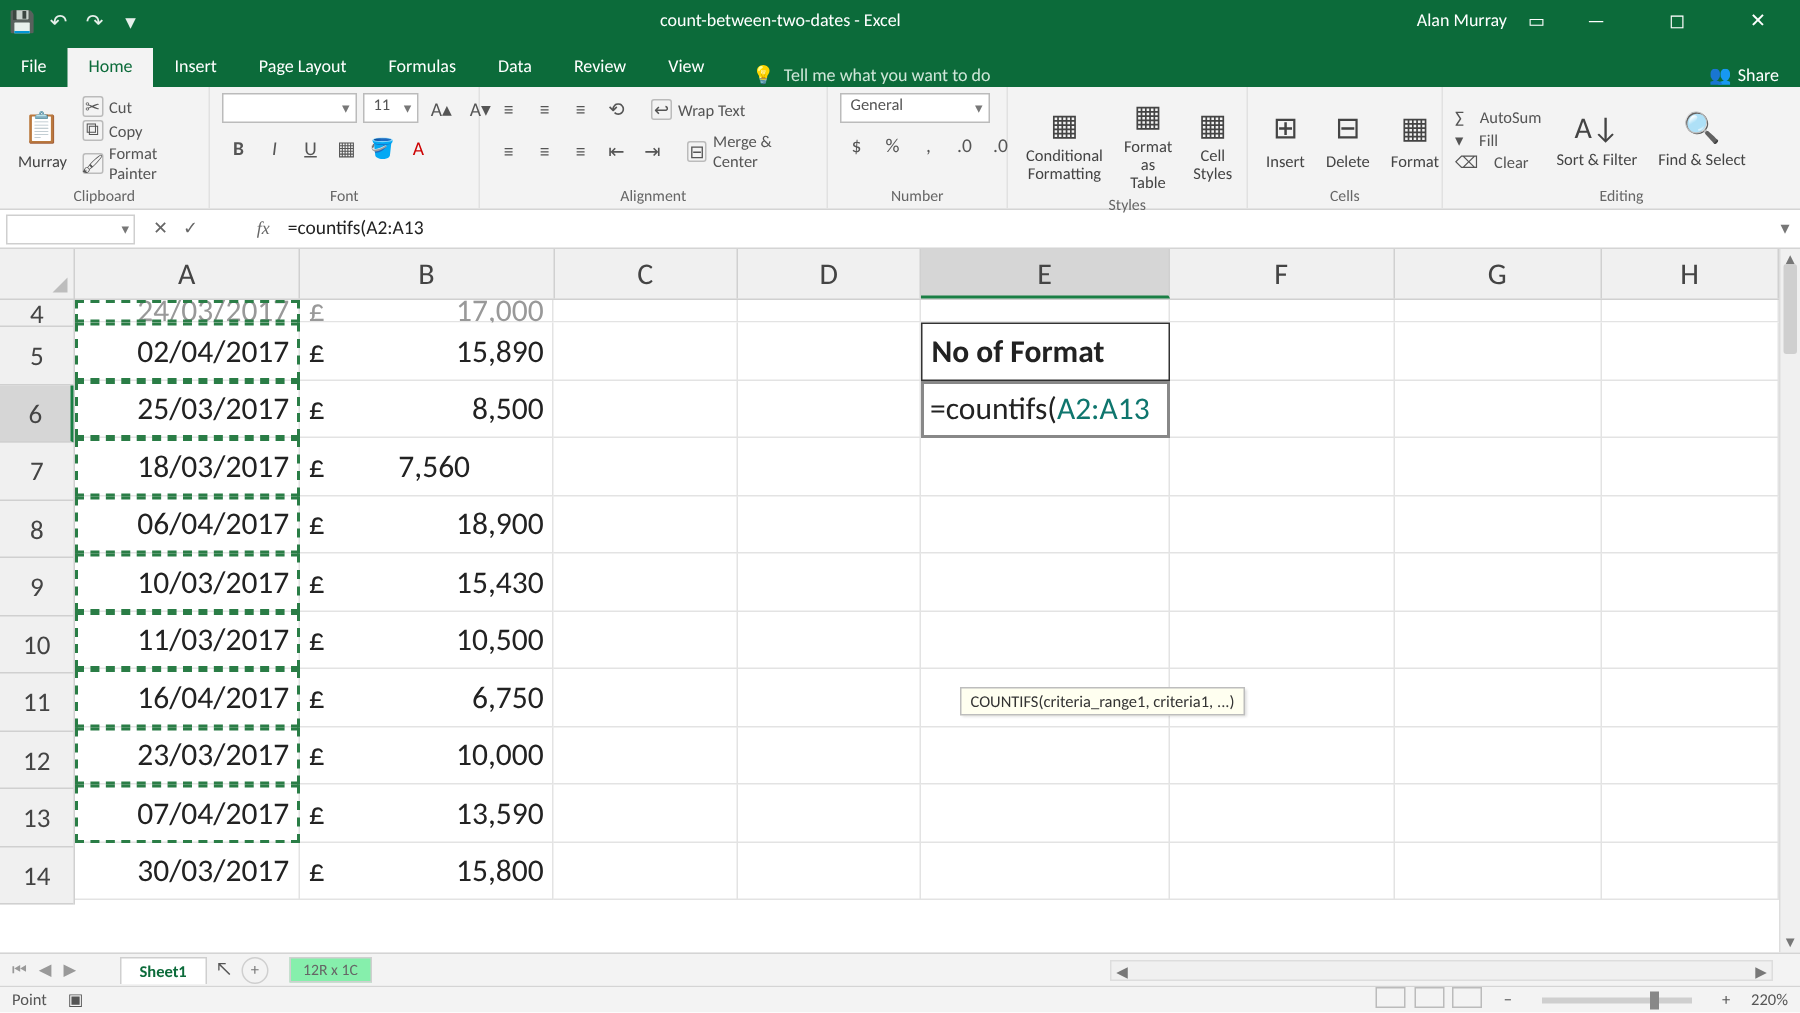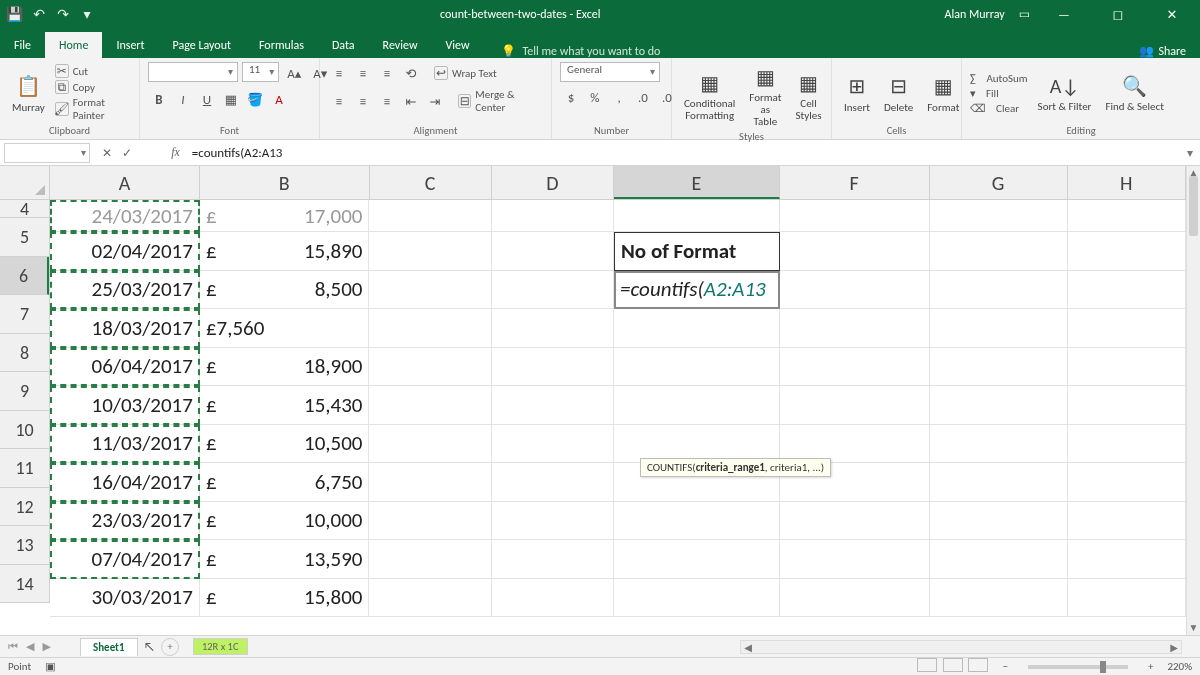--- a/index.html
+++ b/index.html
@@ -57,33 +57,33 @@
   .rh.sel-row { background:#d6d6d6; border-right:2px solid #1a7f45; }
   .cells { position:absolute; left:50px; top:34px; right:14px; bottom:0; }
   .row { display:flex; height:38.5px; }
   .cell { border-right:1px solid #e3e3e3; border-bottom:1px solid #e3e3e3; font-size:21px; font-family: Calibri, sans-serif; color:#222; padding:0 6px; display:flex; align-items:center; }
   .cell.date { justify-content:flex-end; }
   .marching { outline: 2px dashed #2a7d46; outline-offset:-2px; }
   .header-cell { border:1.5px solid #333; font-weight:700; background:#fff; }
   .edit-cell { outline:2px solid #888; outline-offset:-2px; background:#fff; font-size:21px; }
   .edit-cell .range-ref{ color:#0f766e; }
   .tooltip { position:absolute; background:#fffff0; border:1px solid #bdbdbd; font-size:11px; padding:2px 6px; color:#333; box-shadow:1px 1px 2px rgba(0,0,0,.15); }
-  .tooltip b { font-weight:700; }
+  .tooltip b { font-weight:400; }
 
   .vscroll { position:absolute; right:0; top:0; width:14px; bottom:0; background:#f0f0f0; border-left:1px solid #ddd;}
   .vscroll .thumb{ position:absolute; left:2px; right:2px; top:10px; height:60px; background:#cfcfcf; border-radius:2px;}
   .vscroll .arr{ position:absolute; left:0; right:0; height:14px; text-align:center; font-size:10px; color:#777;}
   .vscroll .arr.up{ top:0;} .vscroll .arr.dn{ bottom:0;}
 
   
   .sheet-bar { height:22px; background:#f3f3f3; border-top:1px solid #d4d4d4; display:flex; align-items:center; font-size:11px; color:#555; position:relative;}
   .sheet-nav { width:80px; display:flex; gap:8px; padding-left:8px; color:#999; }
   .sheet-tab { background:#fff; border:1px solid #cfcfcf; border-bottom:none; padding:2px 12px; font-weight:600; color:#0c6b3a; }
   .sheet-add { width:18px; height:18px; border:1px solid #cfcfcf; border-radius:50%; margin-left:6px; text-align:center; line-height:15px; color:#777;}
-  .range-pill { margin-left:14px; border:1px solid #cfcfcf; background:#bef264; padding:1px 8px; font-size:10.5px; color:#666;}
+  .range-pill { margin-left:14px; border:1px solid #cfcfcf; background:#86efac; padding:1px 8px; font-size:10.5px; color:#666;}
   .hscroll { position:absolute; right:18px; left:740px; top:4px; height:14px; background:#f0f0f0; border:1px solid #ddd;}
   .hscroll .arr { position:absolute; top:0; width:14px; text-align:center; font-size:10px; color:#777;}
   .hscroll .arr.l{left:0;} .hscroll .arr.r{right:0;}
 
   
   .status-bar { height:18px; background:#f3f3f3; border-top:1px solid #d4d4d4; display:flex; align-items:center; font-size:11px; color:#555; padding:0 8px; gap:14px;}
   .status-bar .spacer{flex:1;}
   .view-btns span{ display:inline-block; width:20px; height:14px; border:1px solid #bbb; margin-left:3px;}
   .zoom-slider{ width:100px; height:4px; background:#cfcfcf; position:relative; margin:0 6px;}
   .zoom-slider::after{content:""; position:absolute; left:72%; top:-4px; width:6px; height:12px; background:#888;}
@@ -310,21 +310,21 @@
     <div class="rh">9</div>
     <div class="rh">10</div>
     <div class="rh">11</div>
     <div class="rh">12</div>
     <div class="rh">13</div>
     <div class="rh">14</div>
   </div>
 
   <div class="cells">
 
-    <div class="row" style="height:32px; overflow:hidden;">
+    <div class="row" style="height:15px; overflow:hidden;">
       <div class="cell date cA marching" style="color:#999">24/03/2017</div>
       <div class="cell cB" style="display:flex">
           <span class="curr-sym" style="color:#999">£</span>
           <span style="flex:1; text-align:right; color:#999">17,000</span>
         </div>
       <div class="cell cC"></div>
         <div class="cell cD"></div>
         <div class="cell cE"></div>
         <div class="cell cF"></div>
         <div class="cell cG"></div>
@@ -346,34 +346,34 @@
     </div>
 
     <div class="row">
       <div class="cell date cA marching">25/03/2017</div>
       <div class="cell cB">
           <span>£</span>
           <span style="flex:1; text-align:right">8,500</span>
         </div>
       <div class="cell cC"></div>
         <div class="cell cD"></div>
-      <div class="cell cE edit-cell" style="overflow:visible; white-space:nowrap; width:168px;font-style:italic;">
+      <div class="cell cE edit-cell" style="overflow:visible; white-space:nowrap; width:168px;">
         <span>=countifs(</span>
           <span class="range-ref">A2:A13</span>
       </div>
       <div class="cell cF" style="border-left:none"></div>
         <div class="cell cG"></div>
         <div class="cell cH"></div>
     </div>
 
     <div class="row">
         <div class="cell date cA marching">18/03/2017</div>
         <div class="cell cB">
           <span>£</span>
-          <span style="flex:1; text-align:left">7,560</span>
+          <span style="flex:1; text-align:center">7,560</span>
         </div>
         <div class="cell cC"></div>
         <div class="cell cD"></div>
         <div class="cell cE"></div>
         <div class="cell cF"></div>
         <div class="cell cG"></div>
         <div class="cell cH"></div>
       </div>
     <div class="row">
         <div class="cell date cA marching">06/04/2017</div>

